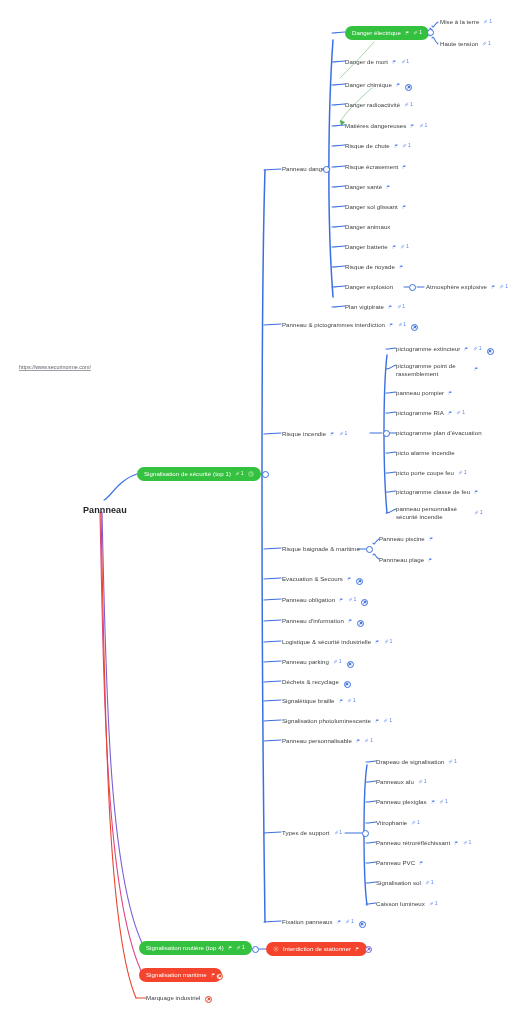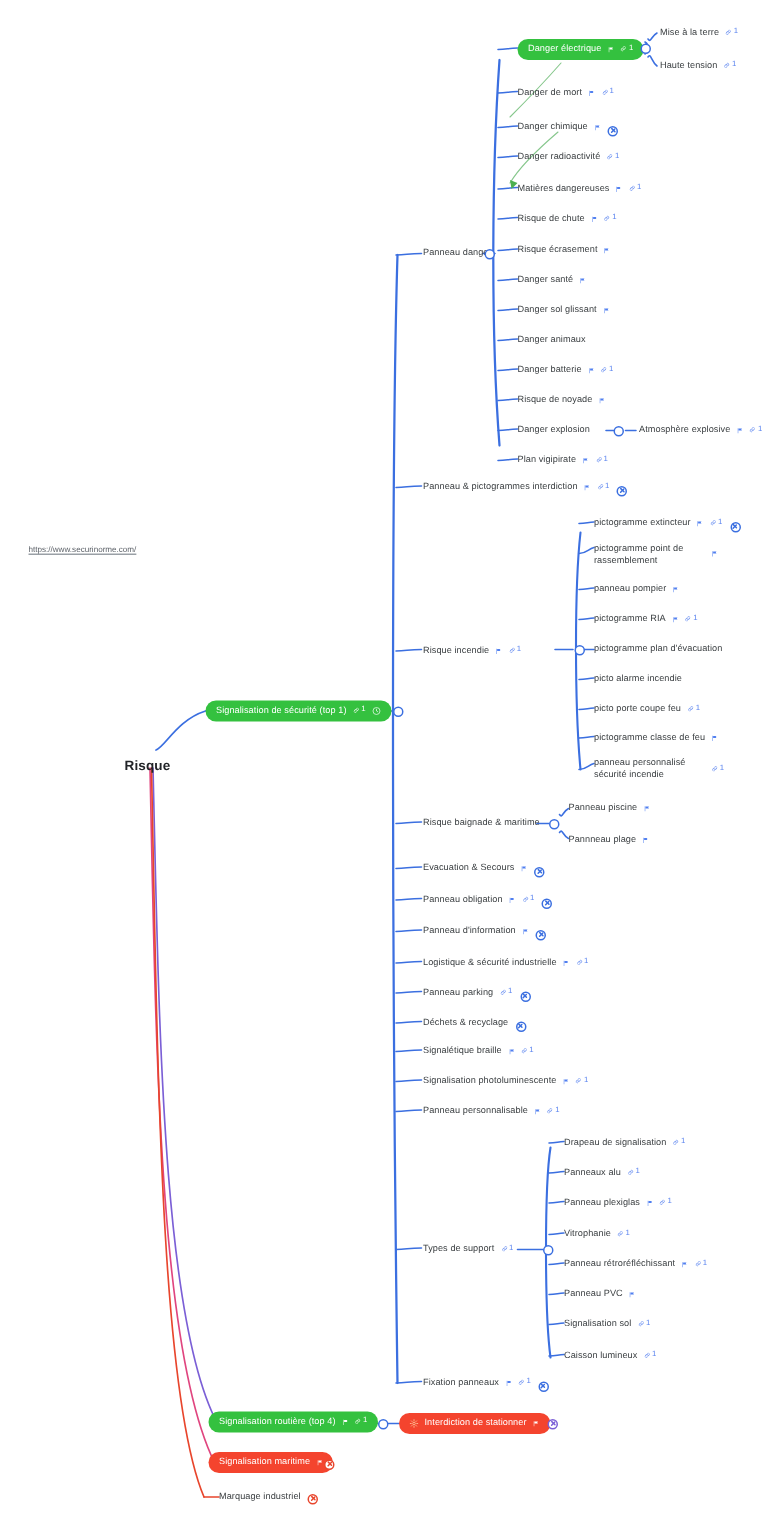--- a/index.html
+++ b/index.html
@@ -186,21 +186,21 @@
 
     <g fill="none" stroke="#86c78c" stroke-width=".75" stroke-linecap="round">
       <path d="M374,42 C360,58 348,70 340,78"></path>
       <path d="M372,88 C358,100 346,112 340,122"></path>
     </g>
     <polygon points="340,120 345,122 341,126" fill="#4caf50"></polygon>
   </svg>
 
   <a class="srcurl" style="left:19px;top:364px;" href="#">https://www.securinorme.com/</a>
 
-  <div class="node root" style="left:83px;top:505px;">Risque</div>
+  <div class="node root" style="left:83px;top:505px;">Pannneau</div>
 
   <div class="node pill green" style="left:137px;top:467px;">
     <span class="lbl">Signalisation de sécurité (top 1)</span>
     <span class="ic i-link">
       <svg width="5" height="5" viewBox="0 0 16 16">
           <path fill="currentColor" d="M6.5 9.5a3 3 0 0 0 4.2 0l2-2a3 3 0 0 0-4.2-4.2l-.8.8.9.9.8-.8a1.7 1.7 0 1 1 2.4 2.4l-2 2a1.7 1.7 0 0 1-2.4 0zM9.5 6.5a3 3 0 0 0-4.2 0l-2 2a3 3 0 0 0 4.2 4.2l.8-.8-.9-.9-.8.8a1.7 1.7 0 1 1-2.4-2.4l2-2a1.7 1.7 0 0 1 2.4 0z"></path>
         </svg>
       <span class="cnt">1</span>
     </span>
     <span class="ic i-clock">

